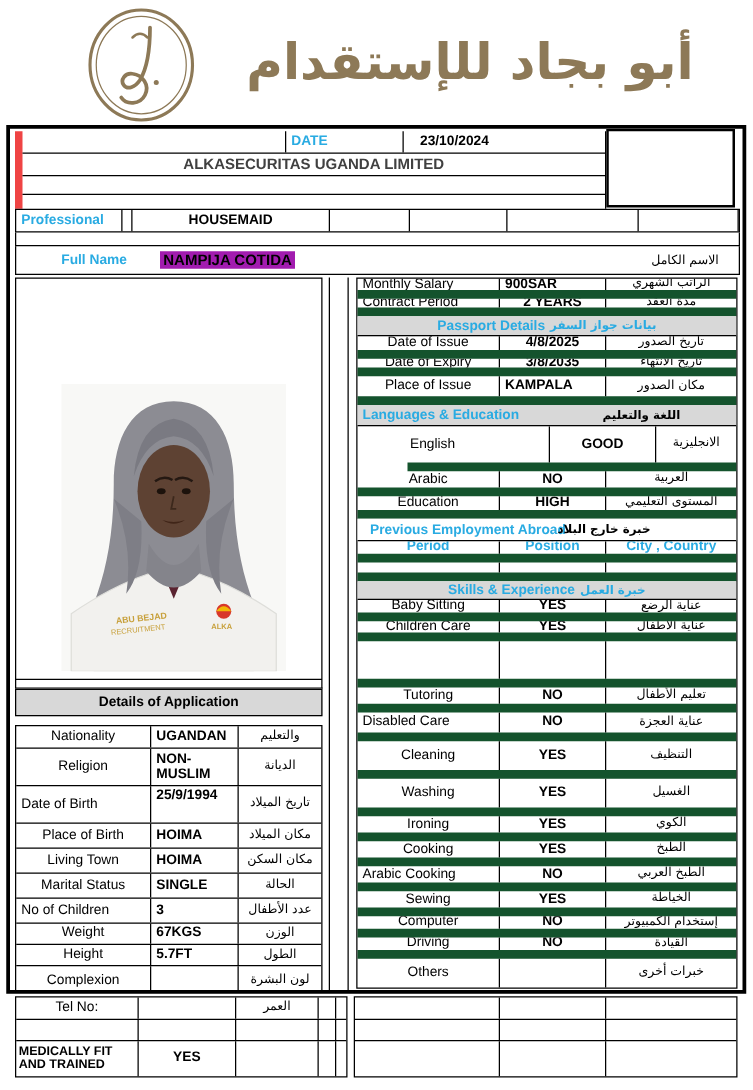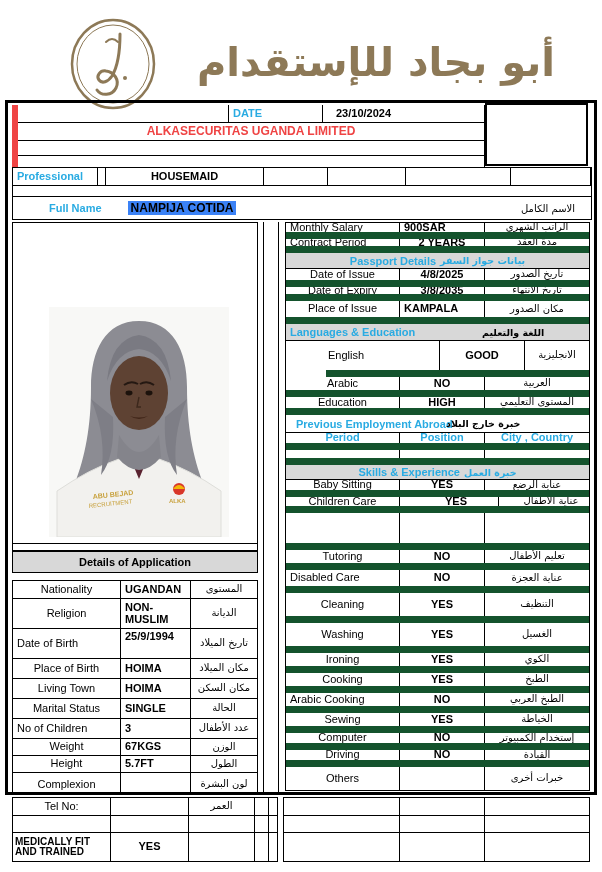--- a/index.html
+++ b/index.html
@@ -27,32 +27,32 @@
   }
 
   
   .r { display:flex; align-items:stretch; }
   .c { border-right:1px solid #000; display:flex; align-items:center; justify-content:center; overflow:hidden; line-height:1.05; }
   .r .c:last-child { border-right:none; }
   .bb { border-bottom:1px solid #000; }
   .la { justify-content:flex-start; padding-left:4px; text-align:left; }
   .val { font-weight:bold; }
   .cy { color:#29ABE2; font-weight:bold; }
-  .red { color:#ef4444; font-weight:bold; font-size:12px;text-align:center; }
+  .red { color:#404040; font-weight:bold; font-size:12px;text-align:center; }
   .arb { font-family:"DejaVu Sans", sans-serif; font-size:10px; direction:rtl; }
 
   
   .top-rows { position:absolute; left:4px; top:2px; width:473px; border-left:6px solid #ef4444; border-right:1px solid #000; }
   .stamp-box { position:absolute; left:477px; top:0; width:103px; height:63px; border:2px solid #000; background:#fff; }
 
   .prof-row { position:absolute; left:4px; top:64px; width:580px; height:19px; border:1px solid #000; display:flex; }
   .gap-row  { position:absolute; left:4px; top:83px; width:580px; height:11px; border:1px solid #000; border-top:none; }
   .name-row { position:absolute; left:4px; top:94px; width:580px; height:23px; border:1px solid #000; border-top:none;
               display:flex; align-items:center; padding-left:36px; }
-  .name-hl { background:#3b82f6; font-weight:bold; font-size:12px; padding:0 3px; margin-left:26px; }
+  .name-hl { background:#a21caf; font-weight:bold; font-size:12px; padding:0 3px; margin-left:26px; }
 
   
   .photo-box { position:absolute; left:4px; top:119px; width:246px; height:322px; border:1px solid #000; background:#fff; }
   .photo-img { position:absolute; left:36px; top:84px; width:180px; height:230px; }
   .left-gap  { position:absolute; left:4px; top:441px; width:246px; height:7px; border:1px solid #000; border-top:none; }
   .left-hdr  { position:absolute; left:4px; top:448px; width:246px; height:22px; border:1px solid #000; background:#D8D8D8;
                display:flex; align-items:center; justify-content:center; font-weight:bold; }
   .left-tbl  { position:absolute; left:4px; top:477px; width:246px; border:1px solid #000; }
   .left-tbl .r { border-bottom:1px solid #000; }
   .left-tbl .r:last-child { border-bottom:none; }
@@ -80,21 +80,21 @@
   .med-lab { font-weight:bold; font-size:10px; justify-content:flex-start; padding-left:2px; text-align:left; }
 
   .bottom-right { position:absolute; left:283px; top:797px; width:307px; border:1px solid #000; }
   .bottom-right .r { border-bottom:1px solid #000; }
   .bottom-right .r:last-child { border-bottom:none; }
   .qc1 { width:116px; } .qc2 { width:85px; } .qc3 { flex:1; }
 </style>
 </head>
 <body>
 
-<div class="ab" style="left:0;top:12px;width:506px;height:100px;">
+<div class="ab" style="left:0;top:0;width:506px;height:100px;">
   <div class="logo-wrap">
     <svg width="90" height="92" viewBox="0 0 90 92">
       <ellipse cx="45" cy="46" rx="41" ry="44" fill="none" stroke="#8D7957" stroke-width="2.5"></ellipse>
       <ellipse cx="45" cy="46" rx="36" ry="39" fill="none" stroke="#8D7957" stroke-width="1"></ellipse>
       <path d="M52 16 C52 34 50 48 44 58 C40 64 34 66 31 62 C28 58 32 52 38 53 C46 54 52 62 48 70 C44 78 33 78 29 72" fill="none" stroke="#8D7957" stroke-width="3" stroke-linecap="round"></path>
       <path d="M38 24 q6 -6 12 0" fill="none" stroke="#8D7957" stroke-width="2" stroke-linecap="round"></path>
       <circle cx="57" cy="60" r="2" fill="#8D7957"></circle>
     </svg>
   </div>
   <div class="brand-text">أبو بجاد للإستقدام</div>
@@ -164,21 +164,21 @@
     </svg>
   </div>
 
   <div class="left-gap"></div>
   <div class="left-hdr">Details of Application</div>
 
   <div class="left-tbl">
     <div class="r" style="height:18px;">
       <div class="c lc1">Nationality</div>
       <div class="c lc2 val">UGANDAN</div>
-      <div class="c lc3 arb">المستوى</div>
+      <div class="c lc3 arb">والتعليم</div>
     </div>
     <div class="r" style="height:30px;">
       <div class="c lc1">Religion</div>
       <div class="c lc2 val" style="white-space:normal;">NON-MUSLIM</div>
       <div class="c lc3 arb">الديانة</div>
     </div>
     <div class="r" style="height:30px;">
       <div class="c lc1 la">Date of Birth</div>
       <div class="c lc2 val" style="align-items:flex-start;padding-top:2px;">25/9/1994</div>
       <div class="c lc3 arb">تاريخ الميلاد</div>
@@ -294,21 +294,21 @@
     <div class="sec-hdr" style="height:15px;">
       <span class="cy">Skills &amp; Experience</span>
       <span class="cy arb">خبرة العمل</span>
     </div>
 
     <div class="r" style="height:17px;">
       <div class="c rc1">Baby Sitting</div>
       <div class="c rc2 val">YES</div>
       <div class="c rc3 arb">عناية الرضع</div>
     </div>
-    <div class="r" style="height:16px;gap:14px;">
+    <div class="r" style="height:16px;">
       <div class="c rc1">Children Care</div>
       <div class="c rc2 val">YES</div>
       <div class="c rc3 arb">عناية الأطفال</div>
     </div>
     <div class="r" style="height:37px;">
       <div class="c rc1"></div>
       <div class="c rc2"></div>
       <div class="c rc3 arb"></div>
     </div>
     <div class="r" style="height:20px;">

